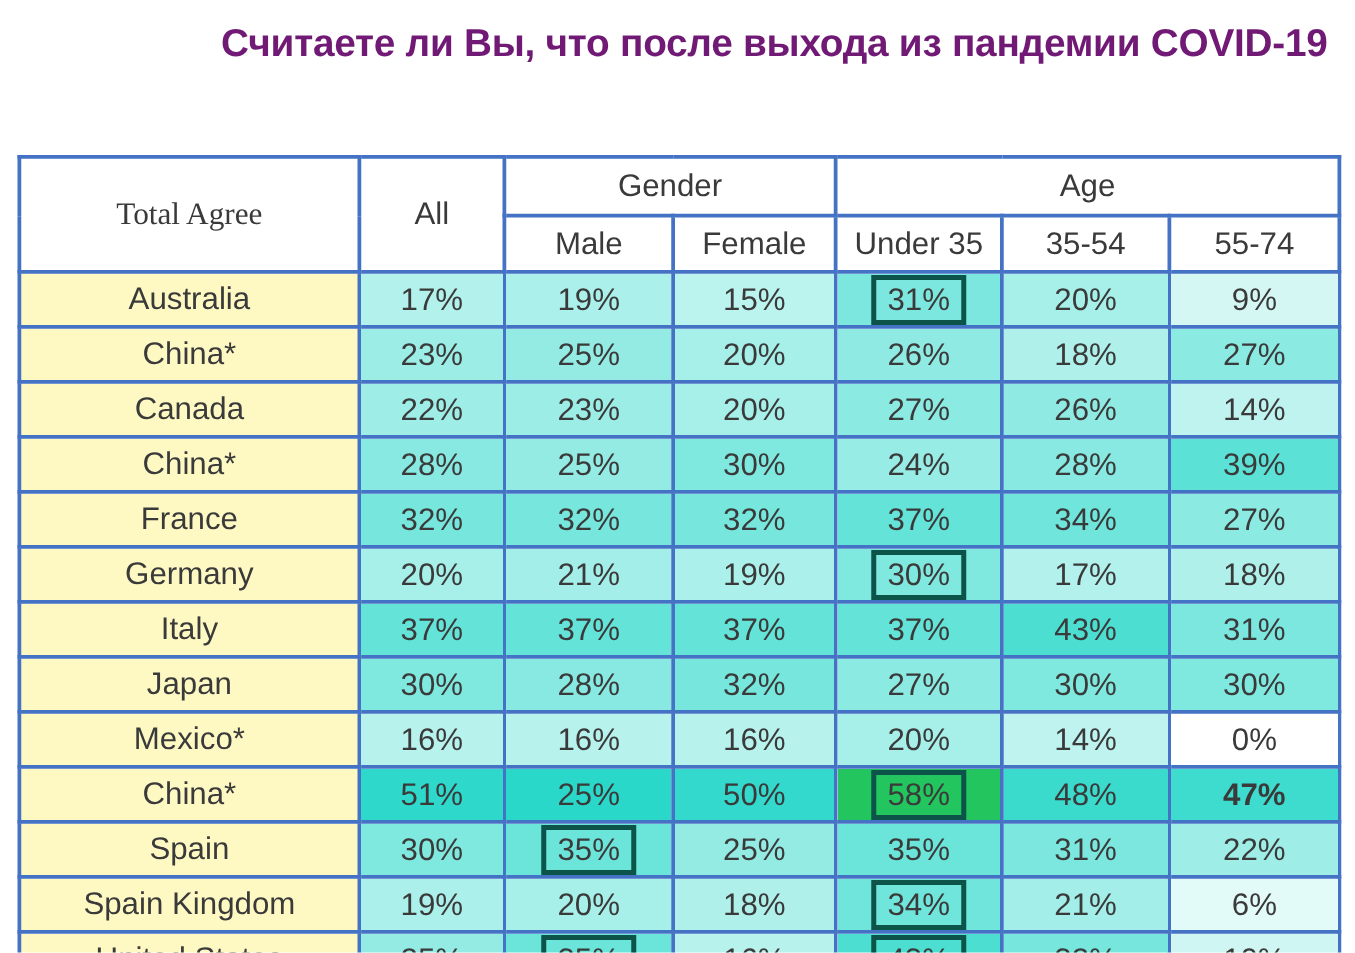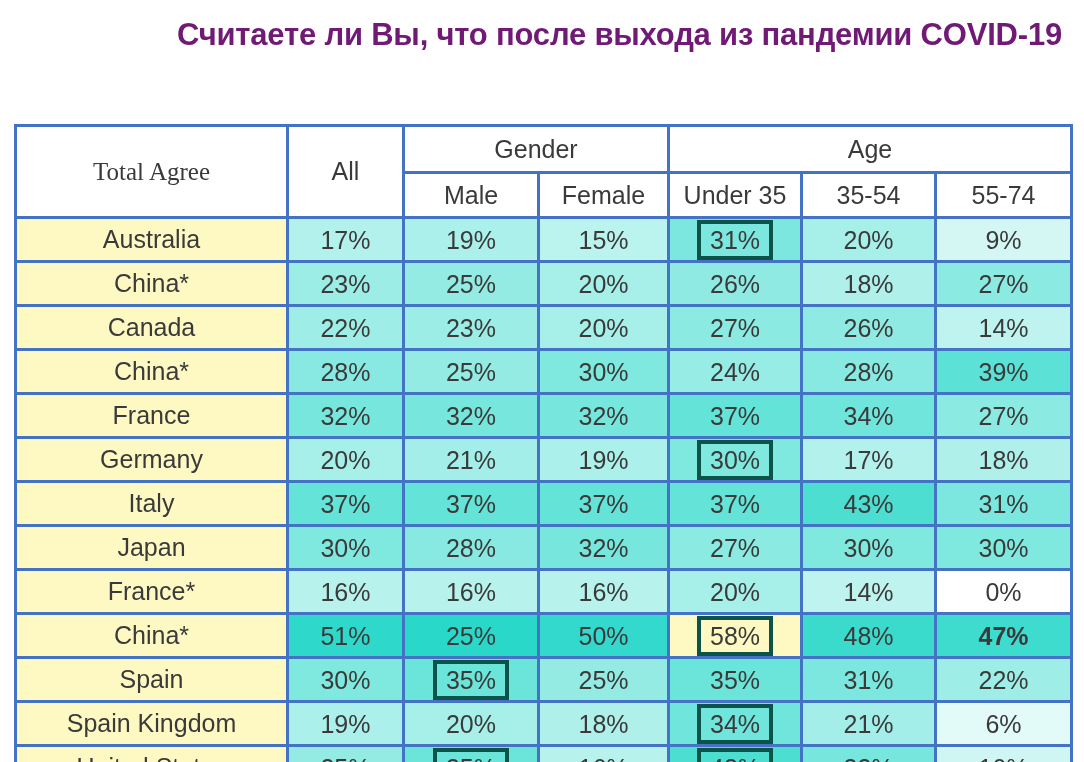--- a/index.html
+++ b/index.html
@@ -223,34 +223,34 @@
           <tr>
             <td class="country">Japan</td>
             <td class="val" style="background: rgb(127, 232, 223);"><span class="plain">30%</span></td>
             <td class="val" style="background: rgb(135, 233, 225);"><span class="plain">28%</span></td>
             <td class="val" style="background: rgb(119, 230, 221);"><span class="plain">32%</span></td>
             <td class="val" style="background: rgb(139, 234, 226);"><span class="plain">27%</span></td>
             <td class="val" style="background: rgb(127, 232, 223);"><span class="plain">30%</span></td>
             <td class="val" style="background: rgb(127, 232, 223);"><span class="plain">30%</span></td>
           </tr>
           <tr>
-            <td class="country">France*</td>
+            <td class="country">Mexico*</td>
             <td class="val" style="background: rgb(183, 242, 237);"><span class="plain">16%</span></td>
             <td class="val" style="background: rgb(183, 242, 237);"><span class="plain">16%</span></td>
             <td class="val" style="background: rgb(183, 242, 237);"><span class="plain">16%</span></td>
             <td class="val" style="background: rgb(167, 239, 233);"><span class="plain">20%</span></td>
             <td class="val" style="background: rgb(191, 243, 239);"><span class="plain">14%</span></td>
             <td class="val" style="background: rgb(255, 255, 255);"><span class="plain">0%</span></td>
           </tr>
           <tr>
             <td class="country">China*</td>
             <td class="val" style="background: rgb(46, 217, 203); text-align: center;"><span class="plain">51%</span></td>
             <td class="val" style="background: rgb(42, 216, 202);"><span class="plain">25%</span></td>
             <td class="val" style="background: rgb(50, 217, 204);"><span class="plain">50%</span></td>
-            <td class="val hl" style="background: #fef9c3;"><span class="boxwrap">58%</span></td>
+            <td class="val hl" style="background: #22c55e;"><span class="boxwrap">58%</span></td>
             <td class="val" style="background: rgb(58, 219, 205);"><span class="plain">48%</span></td>
             <td class="val" style="background: rgb(61, 220, 206); font-weight: bold;"><span class="plain">47%</span></td>
           </tr>
           <tr>
             <td class="country">Spain</td>
             <td class="val" style="background: rgb(127, 232, 223);"><span class="plain">30%</span></td>
             <td class="val hl" style="background: rgb(107, 228, 218);"><span class="boxwrap">35%</span></td>
             <td class="val" style="background: rgb(147, 235, 228);"><span class="plain">25%</span></td>
             <td class="val" style="background: rgb(107, 228, 218);"><span class="plain">35%</span></td>
             <td class="val" style="background: rgb(123, 231, 222);"><span class="plain">31%</span></td>

